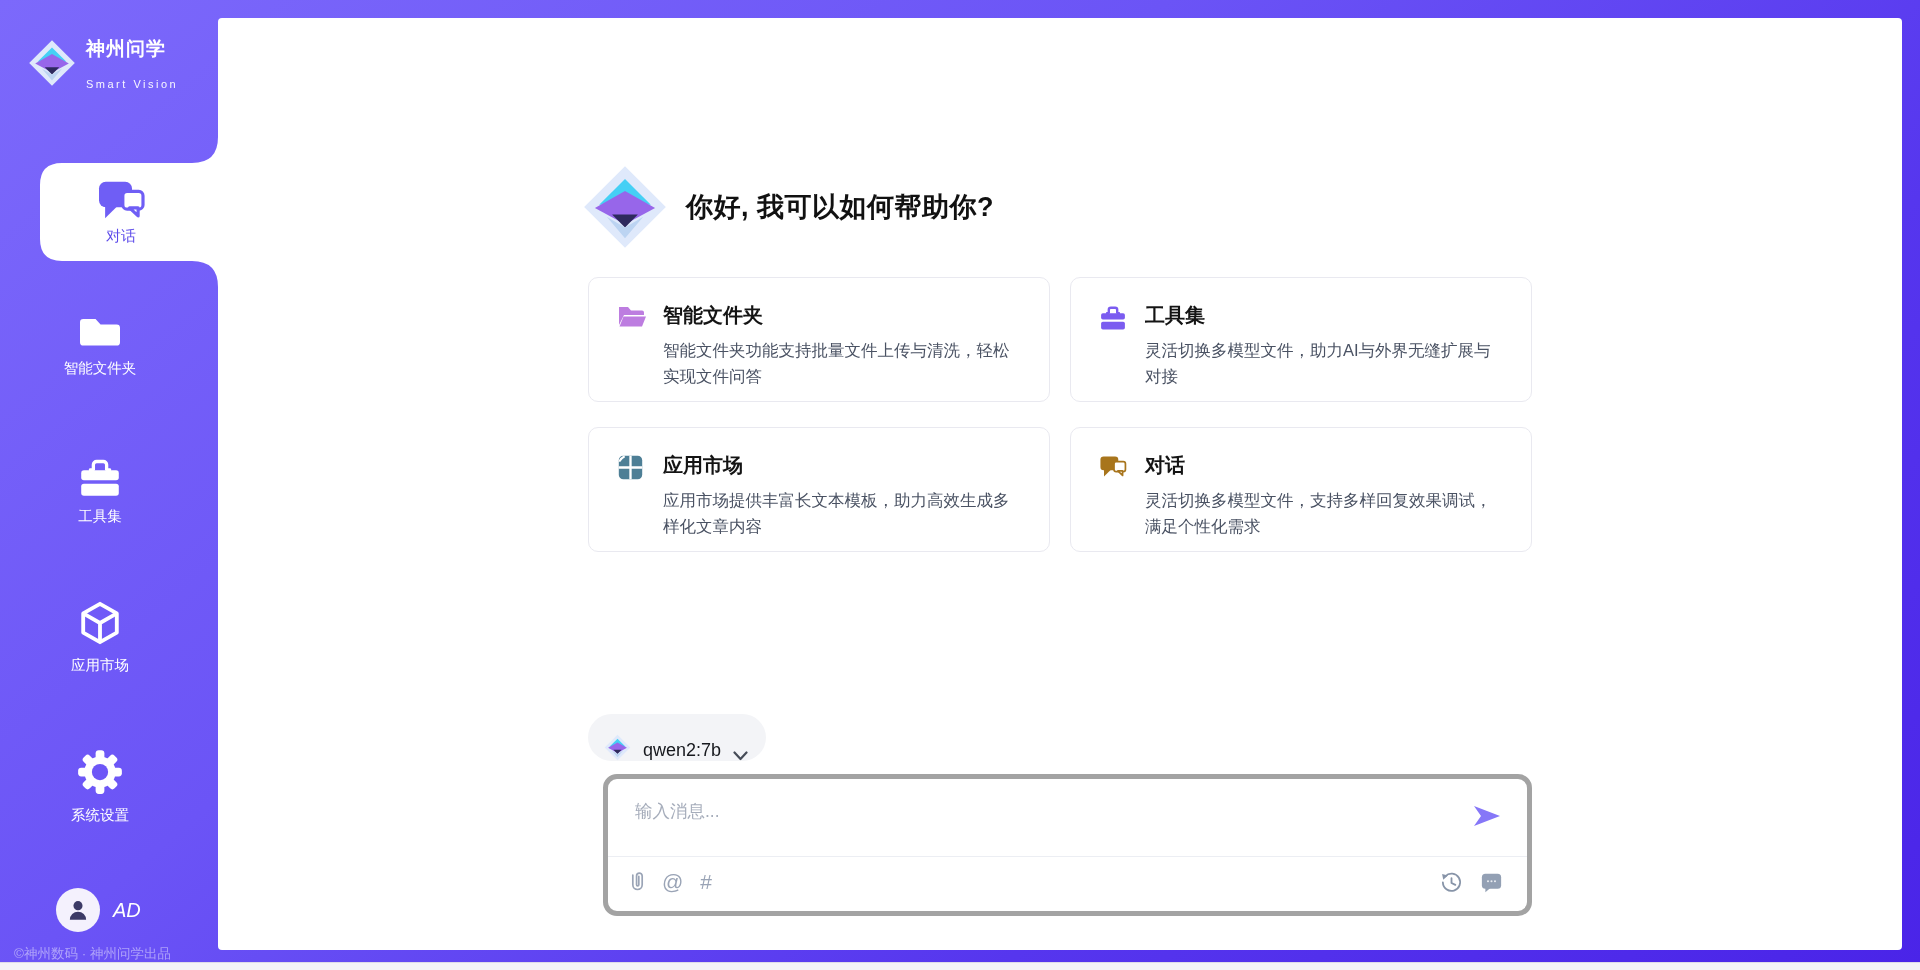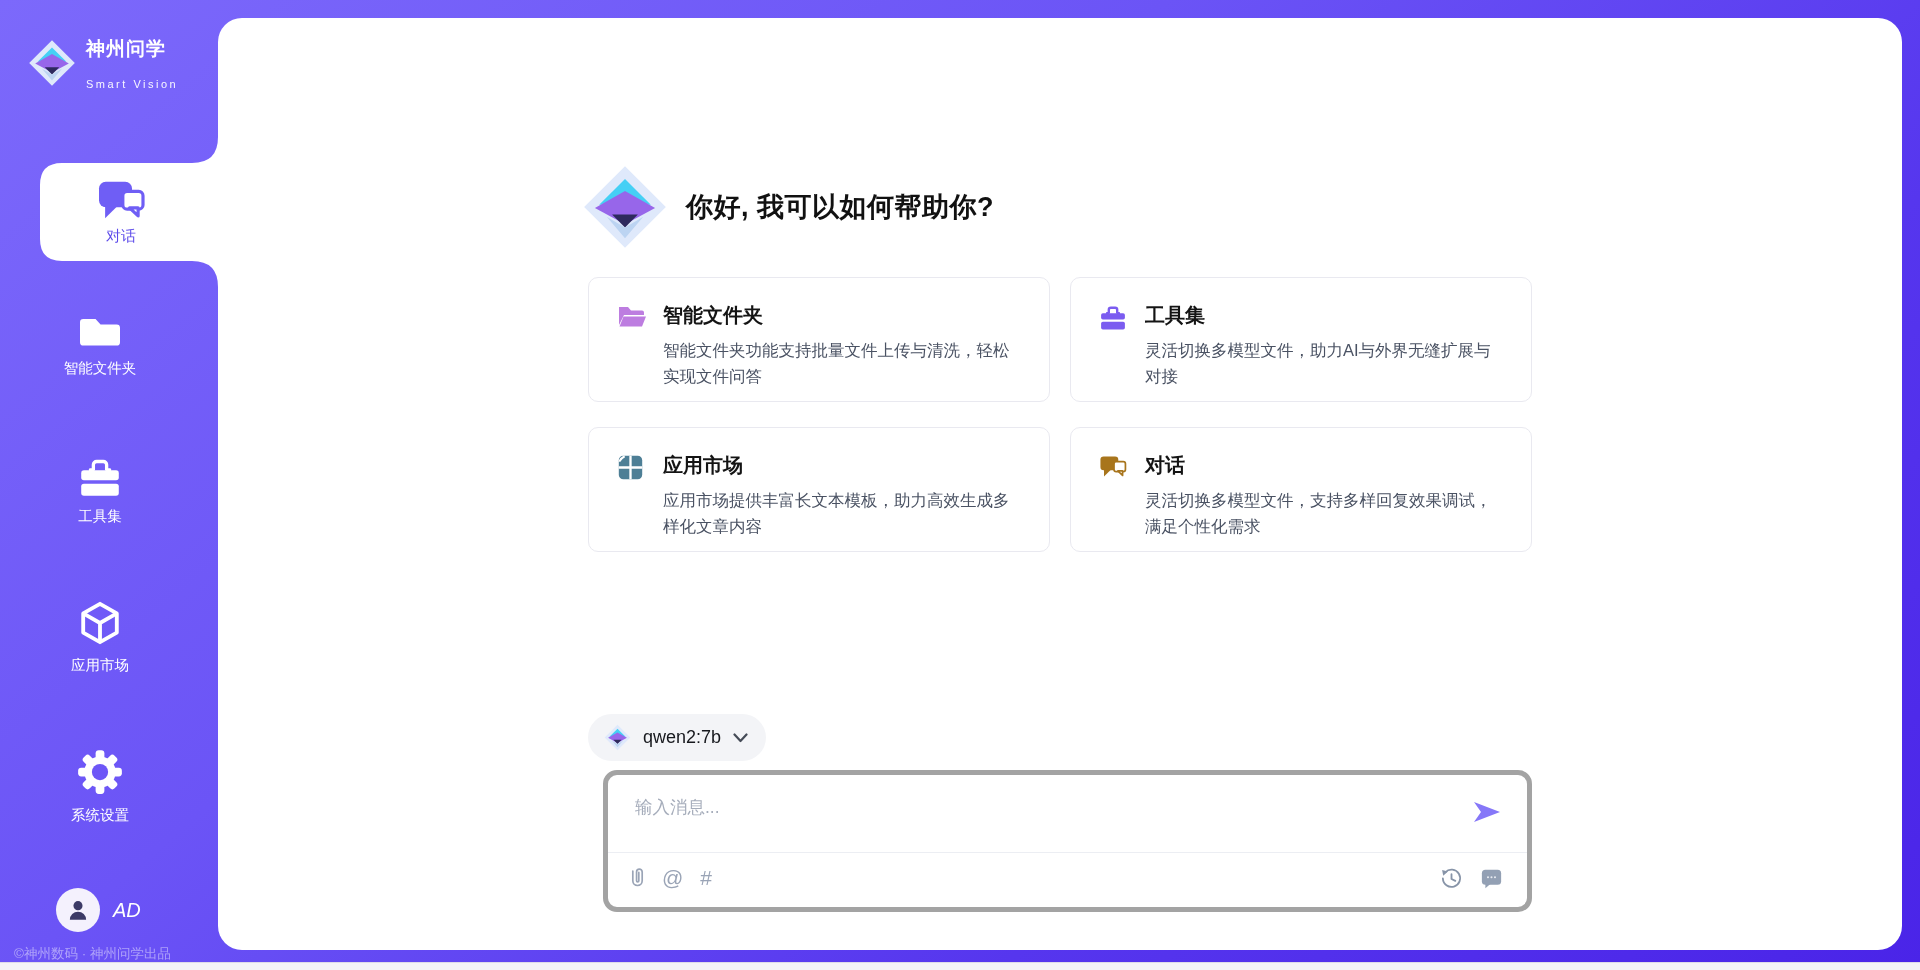--- a/index.html
+++ b/index.html
@@ -27,35 +27,35 @@
   .nav-item .nav-label { color:#fff; font-size:14.5px; }
   .nav-item svg, .active-tab svg { display:block; }
 
   .user-row { position:absolute; left:56px; top:872px; display:flex; align-items:center; gap:13px; cursor:pointer;font-style:italic; }
   .avatar { width:44px; height:44px; border-radius:50%; background:#f4f1fd; display:flex; align-items:center; justify-content:center; }
   .user-name { color:#fff; font-size:20px; }
   .copyright { position:absolute; left:14px; top:929px; color:rgba(255,255,255,.45); font-size:13.5px; }
 
   
   .main-panel { position:absolute; left:218px; top:18px; right:18px; bottom:20px;
-    background:#fff; border-radius:24px; overflow:hidden; }
+    background:#fff; border-radius:4px; overflow:hidden; }
   .content { width:944px; margin:0 auto; padding-top:145px; }
 
   .greeting-row { display:flex; align-items:center; gap:18px; height:88px; margin-left:-6px; }
   .greeting-row .logo-svg { width:86px; height:86px; }
   .greeting-text { font-size:27px; font-weight:bold; color:#111; letter-spacing:.5px; }
 
   .cards { margin-top:26px; display:grid; grid-template-columns:1fr 1fr; gap:25px 20px; }
   .card { height:125px; border:1px solid #e9e9f0; border-radius:10px; background:#fff;
     padding:24px 24px 0 28px; display:flex; gap:16px; cursor:pointer; }
   .card-icon { width:30px; flex:0 0 30px; padding-top:2px; }
   .card-title { font-size:20px; font-weight:bold; color:#141414; }
   .card-desc { margin-top:9px; font-size:16.5px; color:#4a5263; line-height:1.55; }
 
-  .model-pill { margin-top:162px; display:inline-flex; align-items:center; gap:12px;
+  .model-pill { margin-top:162px; display:inline-flex; align-items:flex-end; gap:12px;
     height:47px; padding:0 18px 0 16px; border-radius:26px; background:#f3f4f7; cursor:pointer; }
   .model-pill .logo-svg { width:27px; height:27px; }
   .model-name { font-size:18px; color:#16181d; }
 
   .composer { margin-top:9px; height:142px; border:5px solid #a3a3a3; border-radius:14px;
     position:relative; background:#fff;margin-left:15px; }
   .composer textarea { position:absolute; left:0; top:0; width:100%; height:76px;
     border:none; outline:none; resize:none; background:transparent;
     padding:20px 70px 0 27px; font-family:"Liberation Sans",sans-serif; font-size:17.5px; color:#333; }
   .composer textarea::placeholder { color:#a6adbb; }

